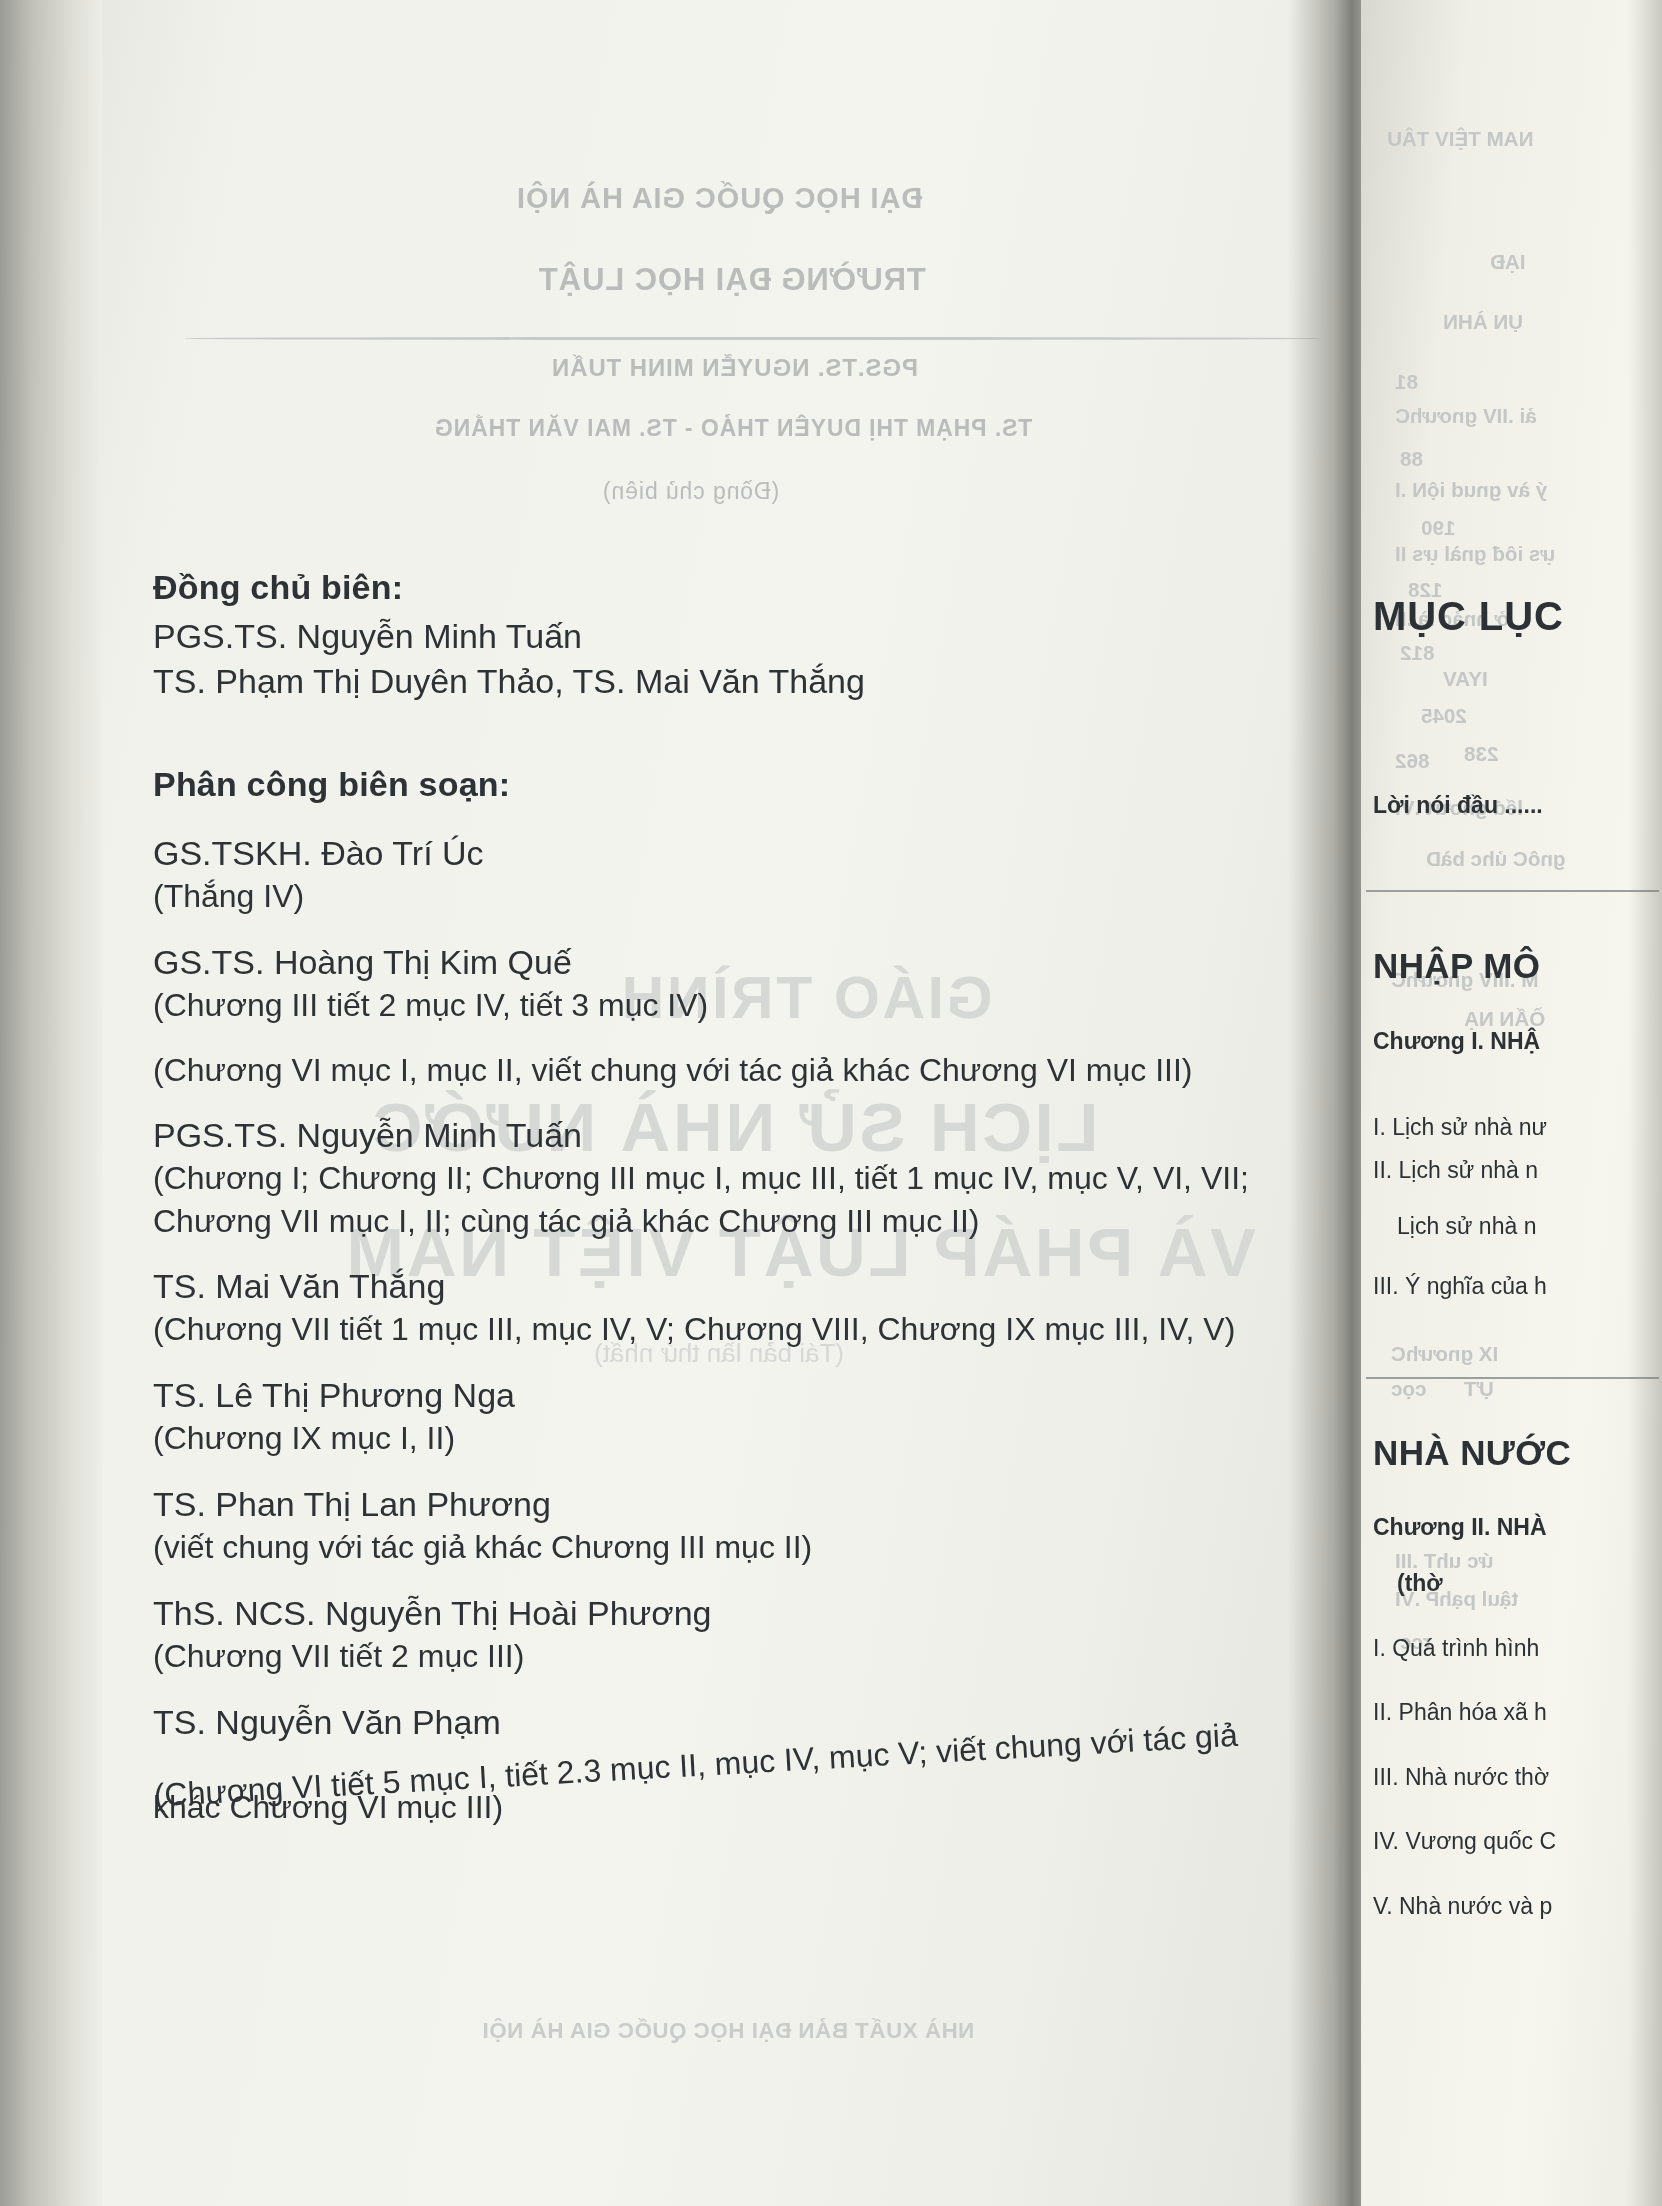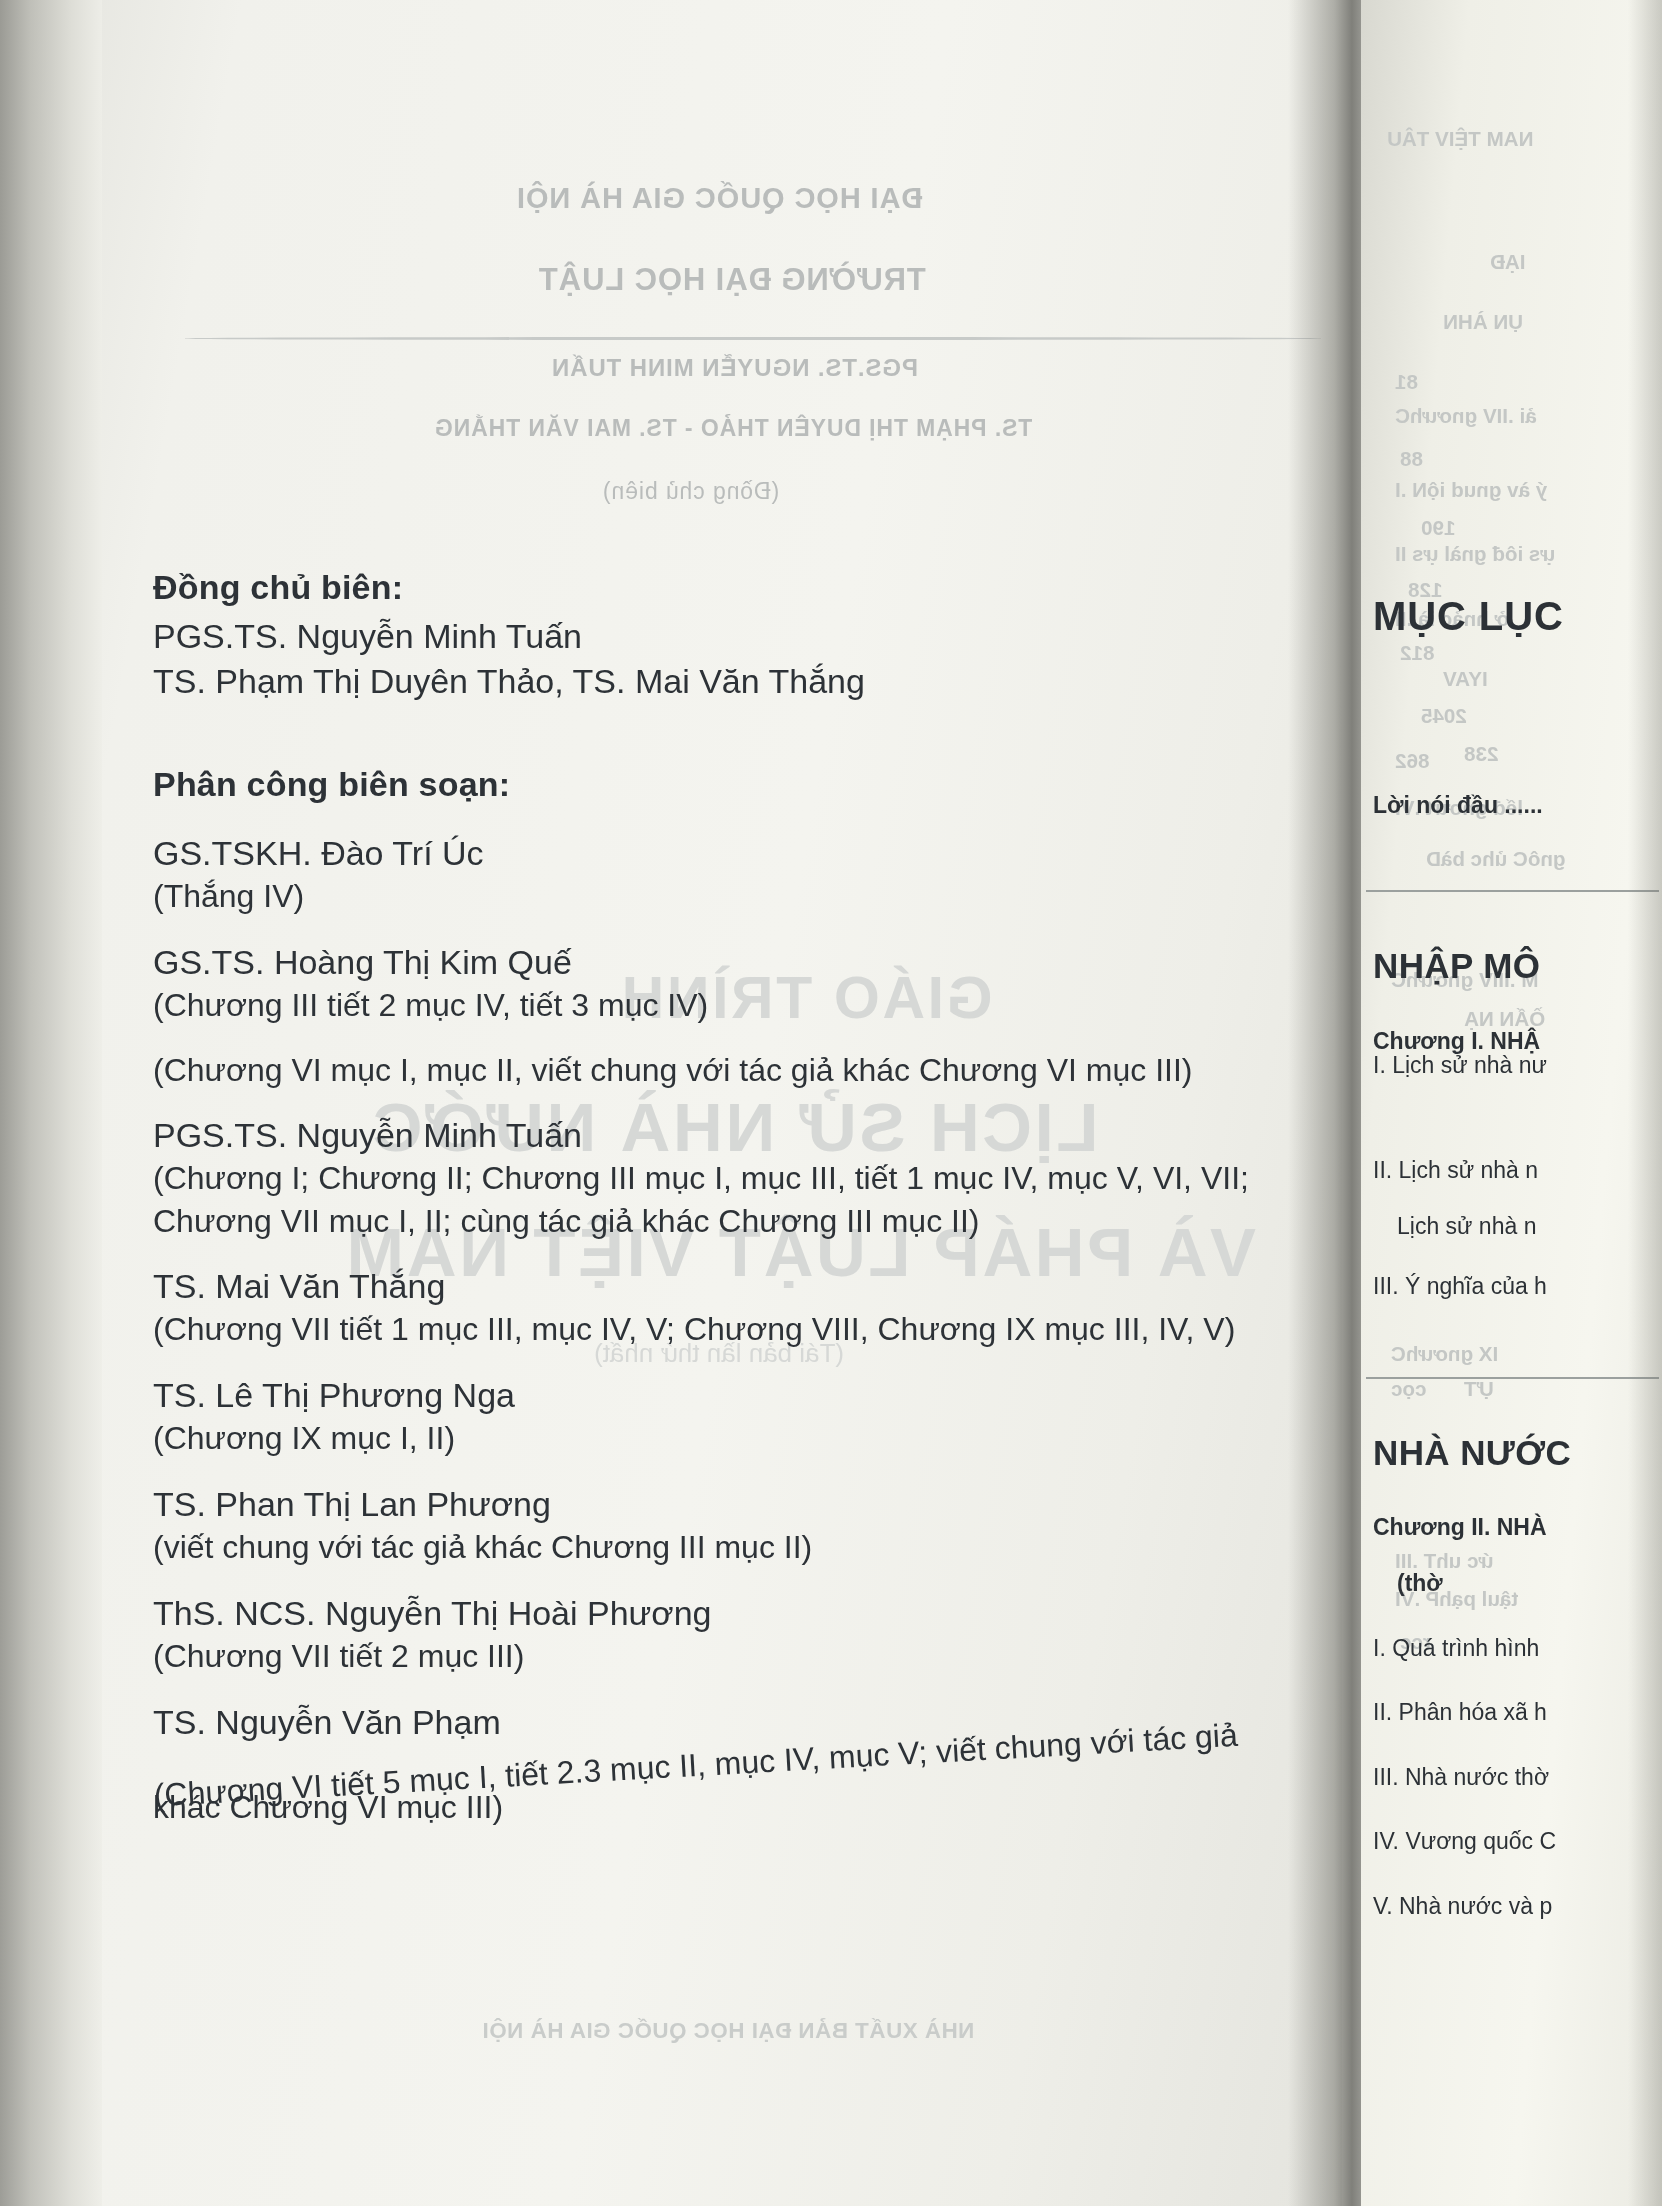--- a/index.html
+++ b/index.html
@@ -274,21 +274,21 @@
       </div>
 
     <div class="r-muc">MỤC LỤC</div>
     <div class="r-line" style="top:890px;"></div>
     <div class="r-line" style="top:1377px;"></div>
 
     <div id="toc-entries">
         <div class="r-item b" style="top: 792px;">Lời nói đầu ......</div>
         <div class="r-item b head" style="top: 946px;">NHẬP MÔ</div>
         <div class="r-item b" style="top: 1028px;">Chương I. NHẬ</div>
-        <div class="r-item" style="top: 1052px;">I. Lịch sử nhà nư</div>
+        <div class="r-item" style="top: 1114px;">I. Lịch sử nhà nư</div>
         <div class="r-item" style="top: 1157px;">II. Lịch sử nhà n</div>
         <div class="r-item indent" style="top: 1213px;">Lịch sử nhà n</div>
         <div class="r-item" style="top: 1273px;">III. Ý nghĩa của h</div>
         <div class="r-item b head" style="top: 1433px;">NHÀ NƯỚC</div>
         <div class="r-item b" style="top: 1514px;">Chương II. NHÀ</div>
         <div class="r-item b indent" style="top: 1570px;">(thờ</div>
         <div class="r-item" style="top: 1635px;">I. Quá trình hình</div>
         <div class="r-item" style="top: 1699px;">II. Phân hóa xã h</div>
         <div class="r-item" style="top: 1764px;">III. Nhà nước thờ</div>
         <div class="r-item" style="top: 1828px;">IV. Vương quốc C</div>

